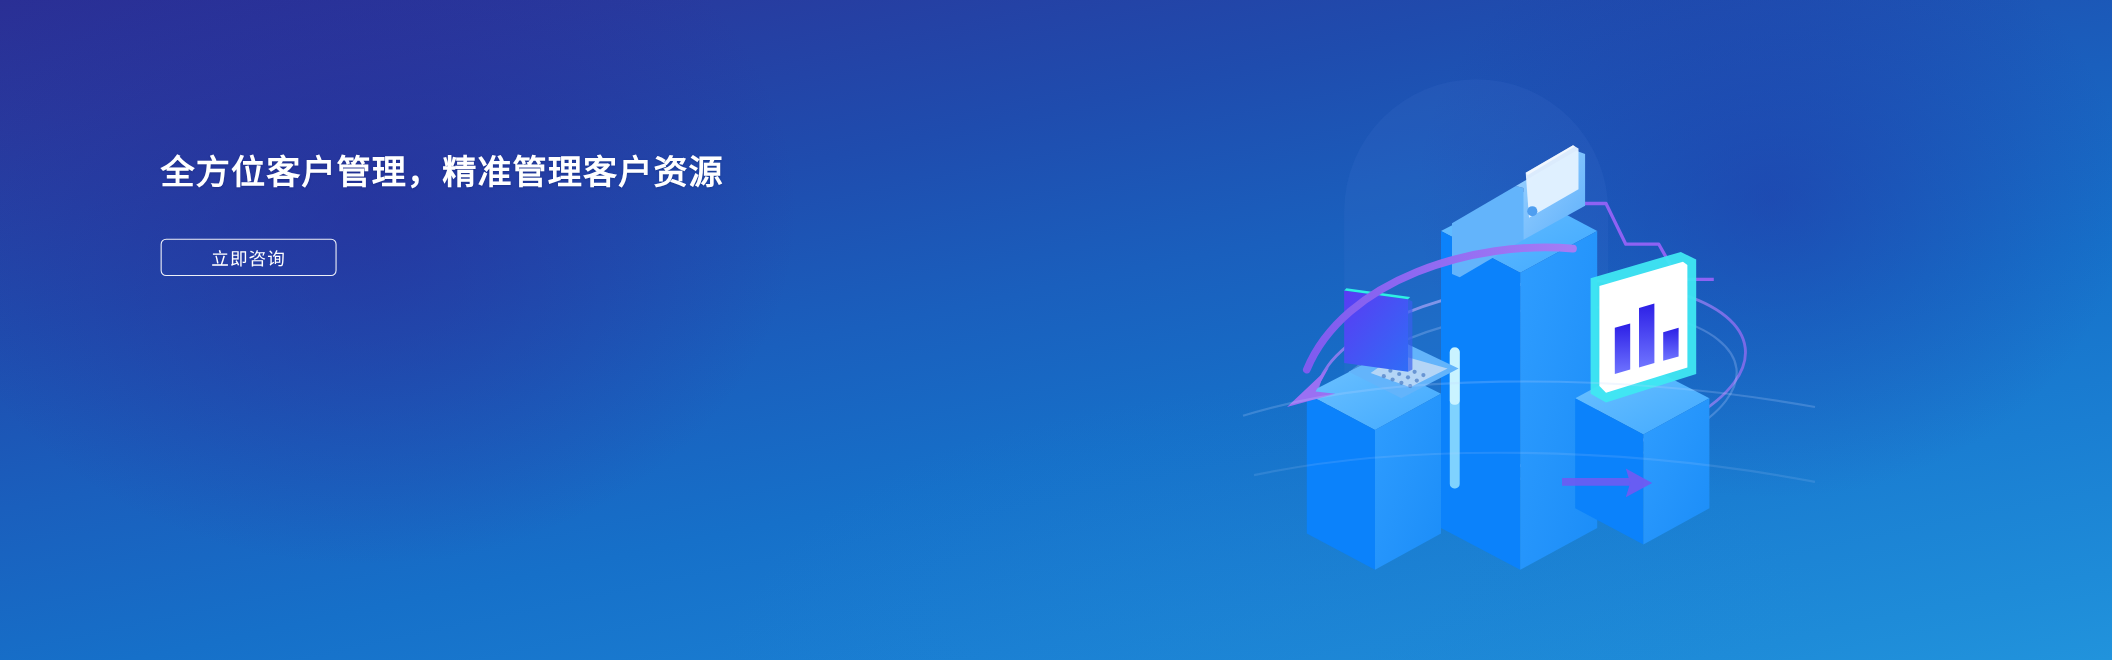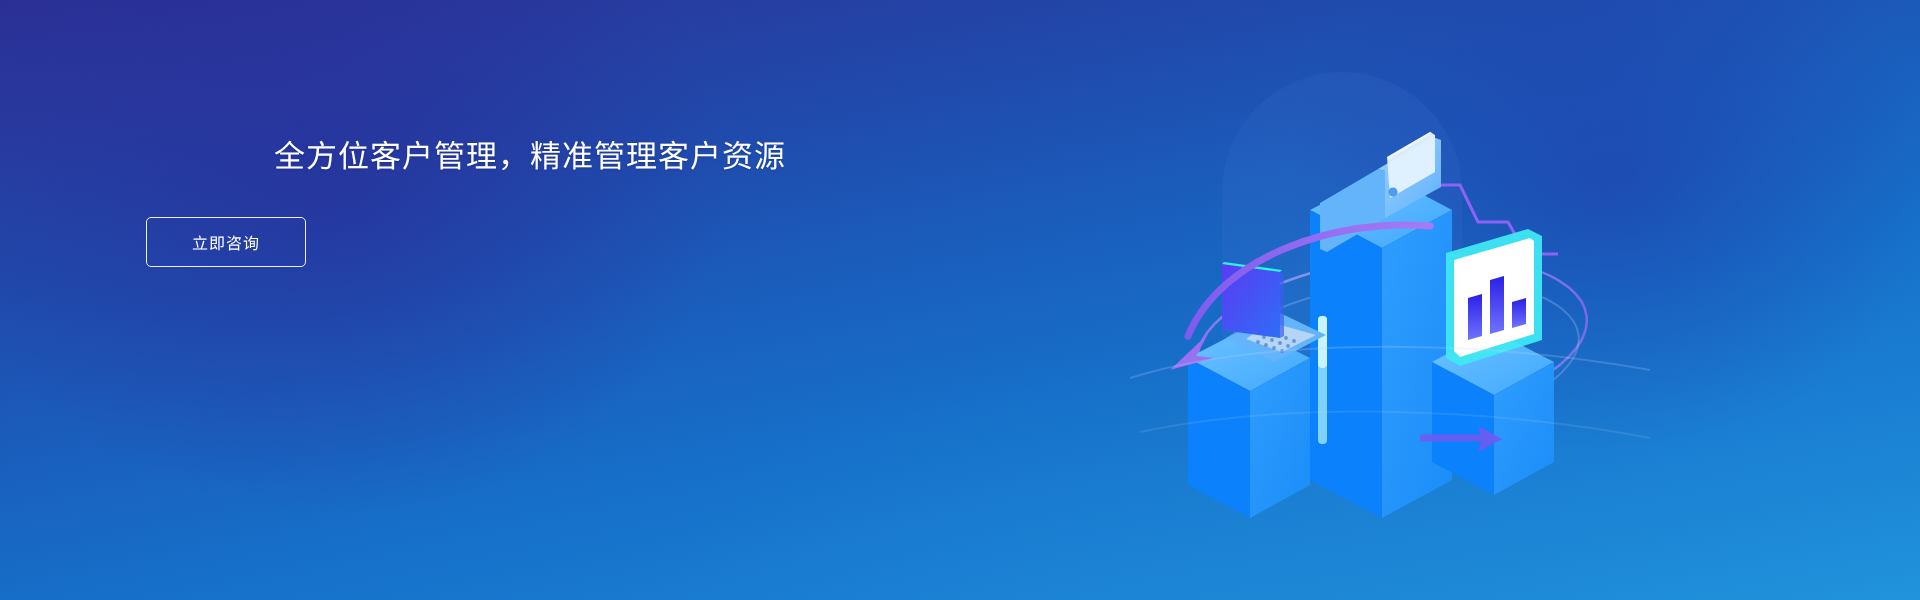--- a/index.html
+++ b/index.html
@@ -54,43 +54,42 @@
   
   .copy{
     position:absolute;
     left:146px;
     top:138px;
     width:640px;
     color:#fff;
   }
   .headline{
     font-size:31px;
-    font-weight:normal;
+    font-weight:bold;
     letter-spacing:1px;
     line-height:1.25;
     color:#ffffff;
     white-space:nowrap;
     text-shadow:0 1px 2px rgba(0,20,70,.25);
-    text-align:right;
   }
   .subtext{
     margin-top:22px;
     font-size:16px;
     line-height:1.55;
     color:#f0f4ff;
     width:582px;
     letter-spacing:.4px;
   }
   .cta{
     display:inline-flex;
     align-items:center;
     justify-content:center;
     margin-top:40px;
     width:160px;
-    height:50px;
+    height:34px;
     border:1px solid rgba(255,255,255,.92);
     border-radius:5px;
     color:#ffffff;
     font-size:16px;
     letter-spacing:1px;
     background:transparent;
     cursor:pointer;
     font-family:inherit;
   }
 

